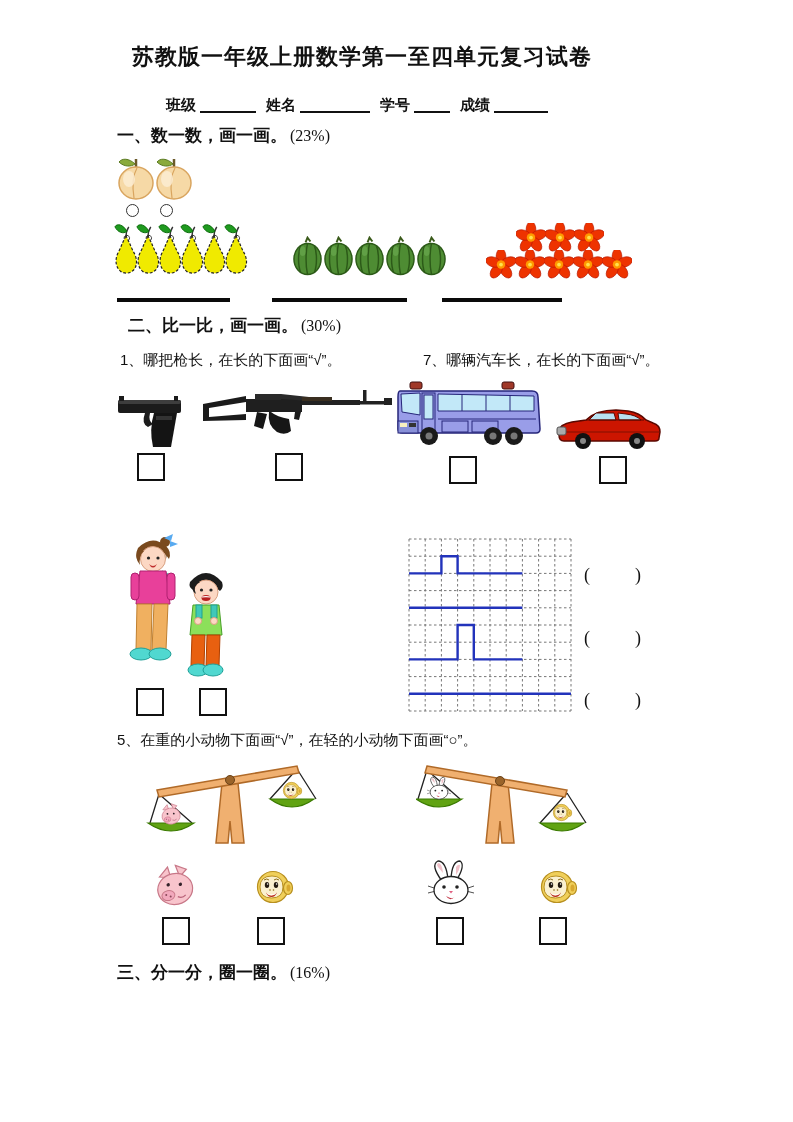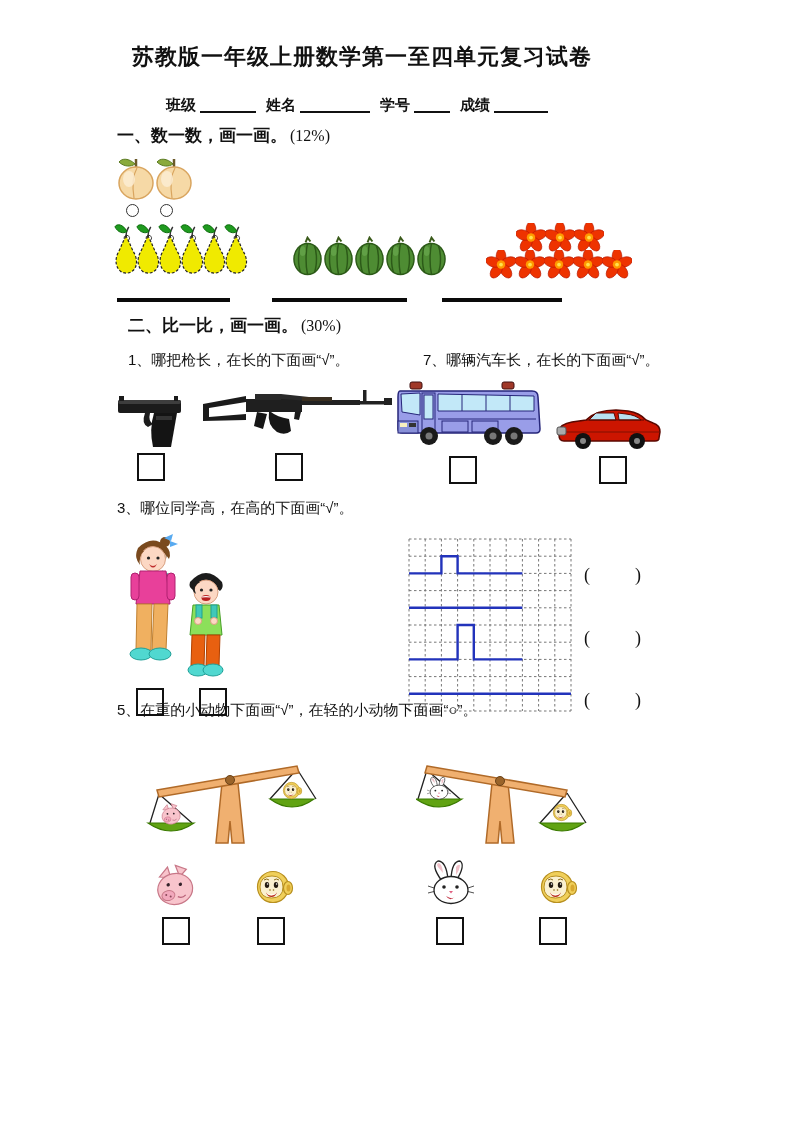--- a/index.html
+++ b/index.html
@@ -112,21 +112,21 @@
 
 <div id="page">
 
   <div class="center-col info" style="top:96px">
     <span>班级</span><span class="blank" style="width:56px"></span><span>姓名</span><span class="blank" style="width:70px"></span><span>学号</span><span class="blank" style="width:36px"></span><span>成绩</span><span class="blank" style="width:54px"></span>
   </div>
 
   <div class="center-col title" style="top:42px">苏教版一年级上册数学第一至四单元复习试卷</div>
 
   <div class="abs sec-head" style="left:117px;top:124px">
-    <span>一、数一数，画一画。</span><span class="pts">(12%)</span>
+    <span>一、数一数，画一画。</span><span class="pts">(23%)</span>
   </div>
 
   <div class="row" style="left:115px;top:155px">
     <svg width="42" height="46" style="margin-right:-4px">
         <use href="#sym-peach"></use>
       </svg>
   <svg width="42" height="46" style="margin-right:-4px">
         <use href="#sym-peach"></use>
       </svg>
     </div>
@@ -202,21 +202,21 @@
     </div>
 
   <div class="ansline" style="left:117px;top:298px;width:113px"></div>
   <div class="ansline" style="left:272px;top:298px;width:135px"></div>
   <div class="ansline" style="left:442px;top:298px;width:120px"></div>
 
   <div class="abs sec-head" style="left:128px;top:314px">
     <span>二、比一比，画一画。</span><span class="pts">(30%)</span>
   </div>
 
-  <div class="abs qtext" style="left:128px;top:351px">1、哪把枪长，在长的下面画“√”。</div>
+  <div class="abs qtext" style="left:120px;top:351px">1、哪把枪长，在长的下面画“√”。</div>
   <div class="abs qtext" style="left:423px;top:351px">7、哪辆汽车长，在长的下面画“√”。</div>
 
   <svg class="abs" style="left:117px;top:391px" width="70" height="58" viewBox="0 0 70 58">
     <rect x="1" y="9" width="63" height="13" rx="2" fill="#1b1b1b"></rect>
     <rect x="1" y="9" width="63" height="4" rx="2" fill="#3d3d3d"></rect>
     <rect x="2" y="5" width="5" height="5" fill="#1b1b1b"></rect>
     <rect x="57" y="5" width="4" height="5" fill="#1b1b1b"></rect>
     <path d="M37 22 L60 22 L54 56 L36 56 Q32 38 37 22 Z" fill="#141414"></path>
     <path d="M28 22 Q24 33 31 36 L36 33 Q31 30 33 22 Z" fill="#1b1b1b"></path>
     <rect x="39" y="25" width="16" height="4" fill="#333"></rect>
@@ -272,21 +272,20 @@
     <path d="M3 27 L103 27" stroke="#801000"></path>
     <rect x="1" y="22" width="9" height="8" rx="2" fill="#aaa" stroke="#555"></rect>
     <circle cx="27" cy="36" r="8" fill="#111"></circle>
       <circle cx="27" cy="36" r="3" fill="#888"></circle>
     <circle cx="81" cy="36" r="8" fill="#111"></circle>
       <circle cx="81" cy="36" r="3" fill="#888"></circle>
   </svg>
   <div class="cb" style="left:449px;top:456px"></div>
   <div class="cb" style="left:599px;top:456px"></div>
 
-  <div class="abs qtext" style="left:117px;top:499px">3、哪位同学高，在高的下面画“√”。</div>
 
   <svg class="abs" style="left:114px;top:532px" width="128" height="152" viewBox="0 0 128 152">
     <g>
       <path d="M24 16 Q38 2 52 14 Q58 20 55 27 Q48 16 40 18 Q28 18 25 30 Q20 24 24 16 Z" fill="#7a4a1e"></path>
       <circle cx="51" cy="10" r="5" fill="#7a4a1e"></circle>
       <path d="M50 6 l9 -4 l-2 7 Z" fill="#58aaf0"></path>
       <path d="M56 9 l8 3 l-8 3 Z" fill="#58aaf0"></path>
       <circle cx="39" cy="27" r="12.5" fill="#fcd8c4" stroke="#d8a080"></circle>
       <path d="M24 18 Q20 26 26 33 Q24 24 30 19 Z" fill="#7a4a1e"></path>
       <path d="M40 14 Q52 15 52 27 Q55 18 48 13 Z" fill="#7a4a1e"></path>
@@ -353,21 +352,21 @@
       <path d="M2 36.4 L34.4 36.4 L34.4 19.2 L50.6 19.2 L50.6 36.4 L115.4 36.4"></path>
       <path d="M2 70.8 L115.4 70.8"></path>
       <path d="M2 122.4 L50.6 122.4 L50.6 88 L66.8 88 L66.8 122.4 L115.4 122.4"></path>
       <path d="M2 156.8 L164 156.8"></path>
     </g>
   </svg>
   <div class="paren" style="left:584px;top:565px">(        )</div>
   <div class="paren" style="left:584px;top:628px">(        )</div>
   <div class="paren" style="left:584px;top:690px">(        )</div>
 
-  <div class="abs qtext" style="left:117px;top:701px">5、在重的小动物下面画“√”，在轻的小动物下面画“○”。</div>
+  <div class="abs qtext" style="left:117px;top:731px">5、在重的小动物下面画“√”，在轻的小动物下面画“○”。</div>
 
   <svg class="abs" style="left:146px;top:759px" width="175" height="92" viewBox="0 0 175 92">
     <path d="M76 24 L92 24 L98 84 L86 84 L84 62 L82 84 L70 84 Z" style="fill:var(--scale-wood,#f0b070)" stroke="#b06a28" stroke-width="1.5"></path>
     <path d="M13 35 L4 64 M13 35 L46 64" stroke="#222" stroke-width="1.3" fill="none"></path>
     <path d="M151 10 L124 40 M151 10 L170 40" stroke="#222" stroke-width="1.3" fill="none"></path>
     <path d="M2 64 Q25 80 48 64 Z" style="fill:var(--pan-green,#61a313)" stroke="#3a7a00" stroke-width="1.2"></path>
     <path d="M124 40 Q146 56 168 40 Z" style="fill:var(--pan-green,#61a313)" stroke="#3a7a00" stroke-width="1.2"></path>
     <path d="M11 31 L151 7 L153 14 L13 38 Z" style="fill:var(--scale-wood,#f0b070)" stroke="#b06a28" stroke-width="1.5"></path>
     <circle cx="84" cy="21" r="4.5" fill="#9a642a" stroke="#6a4218"></circle>
     <use href="#sym-pig" x="13" y="44" width="24" height="23"></use>
@@ -397,14 +396,17 @@
     </svg>
   <svg class="abs" style="left:538px;top:867px" width="40" height="40">
       <use href="#sym-monkey"></use>
     </svg>
 
   <div class="cb" style="left:162px;top:917px"></div>
   <div class="cb" style="left:257px;top:917px"></div>
   <div class="cb" style="left:436px;top:917px"></div>
   <div class="cb" style="left:539px;top:917px"></div>
 
+  <div class="abs sec-head" style="left:117px;top:961px">
+    <span>三、分一分，圈一圈。</span><span class="pts">(16%)</span>
+  </div>
 
 </div>
 
 </body></html>

